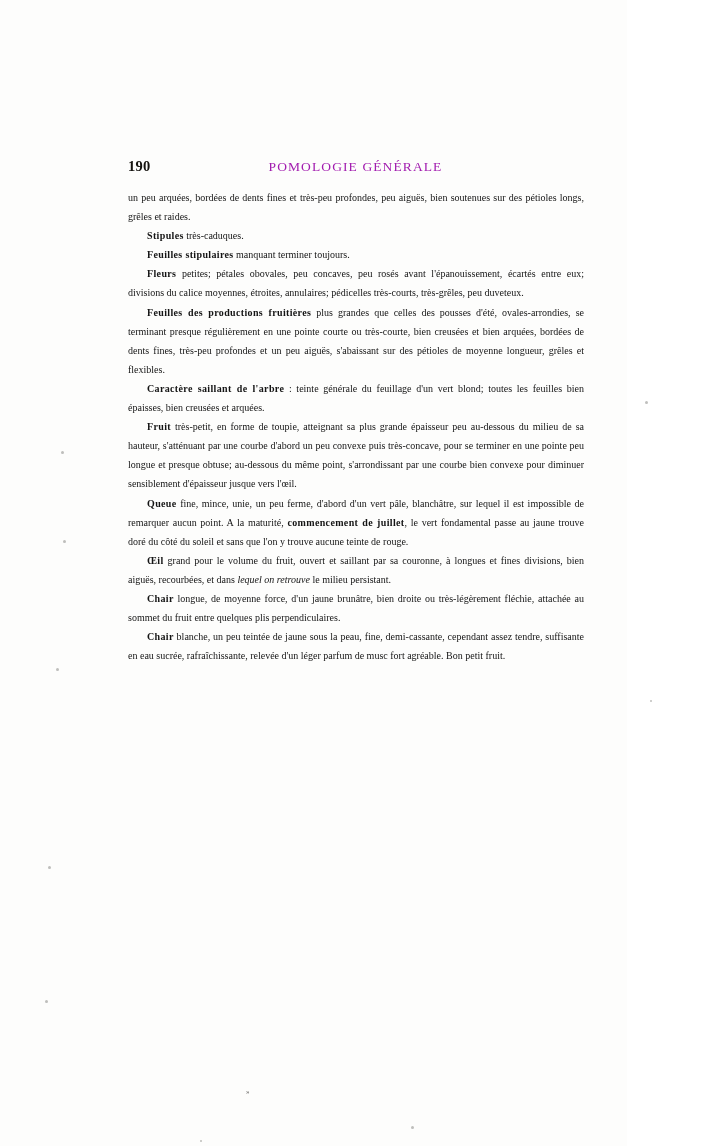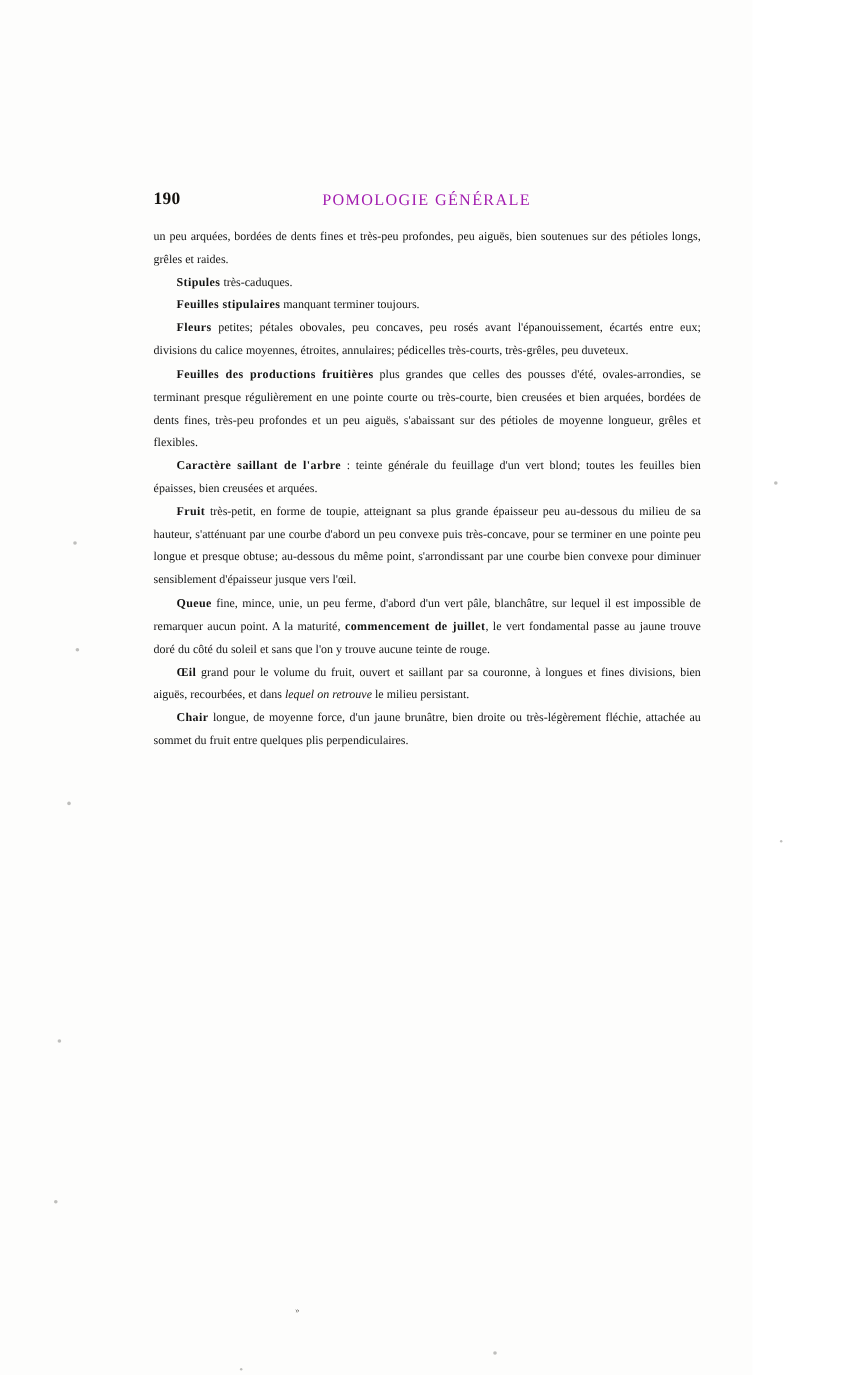--- a/index.html
+++ b/index.html
@@ -125,18 +125,19 @@
     <p><span class="lead">Caractère saillant de l'arbre</span><span> : teinte générale du feuillage d'un vert blond; toutes les feuilles bien épaisses, bien creusées et arquées.</span></p>
 
     <p><span class="lead">Fruit</span><span> très-petit, en forme de toupie, atteignant sa plus grande épaisseur peu au-dessous du milieu de sa hauteur, s'atténuant par une courbe d'abord un peu convexe puis très-concave, pour se terminer en une pointe peu longue et presque obtuse; au-dessous du même point, s'arrondissant par une courbe bien convexe pour diminuer sensiblement d'épaisseur jusque vers l'œil.</span></p>
 
     <p><span class="lead">Queue</span><span> fine, mince, unie, un peu ferme, d'abord d'un vert pâle, blanchâtre, sur lequel il est impossible de remarquer aucun point. A la maturité, </span><span class="lead">commencement de juillet</span><span>, le vert fondamental passe au jaune trouve doré du côté du soleil et sans que l'on y trouve aucune teinte de rouge.</span></p>
 
     <p><span class="lead">Œil</span><span> grand pour le volume du fruit, ouvert et saillant par sa couronne, à longues et fines divisions, bien aiguës, recourbées, et dans </span><span class="ital">lequel on retrouve</span><span> le milieu persistant.</span></p>
 
     <p><span class="lead">Chair</span><span> longue, de moyenne force, d'un jaune brunâtre, bien droite ou très-légèrement fléchie, attachée au sommet du fruit entre quelques plis perpendiculaires.</span></p>
 
+    <p><span class="lead">Chair</span><span> blanche, un peu teintée de jaune sous la peau, fine, demi-cassante, cependant assez tendre, suffisante en eau sucrée, rafraîchissante, relevée d'un léger parfum de musc fort agréable. Bon petit fruit.</span></p>
 
   </div>
 
   <div class="bot-mark">»</div>
 
 </div>
 
 </body></html>

